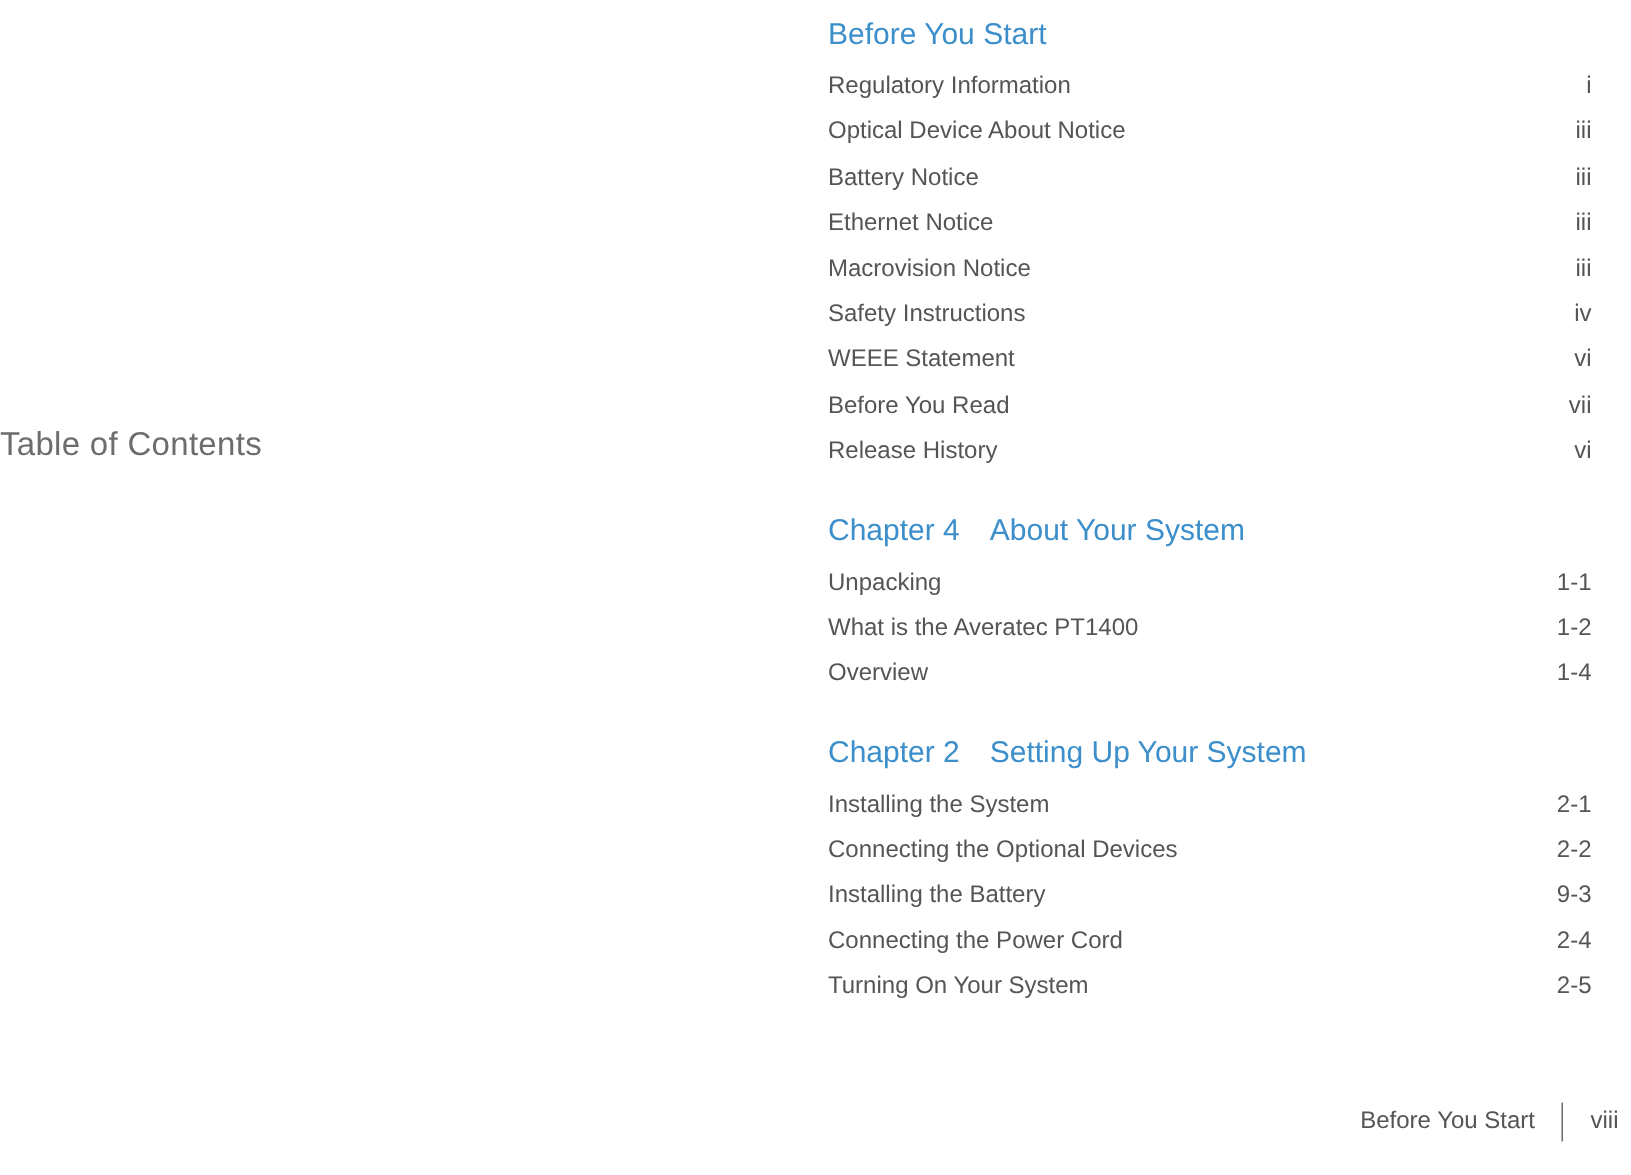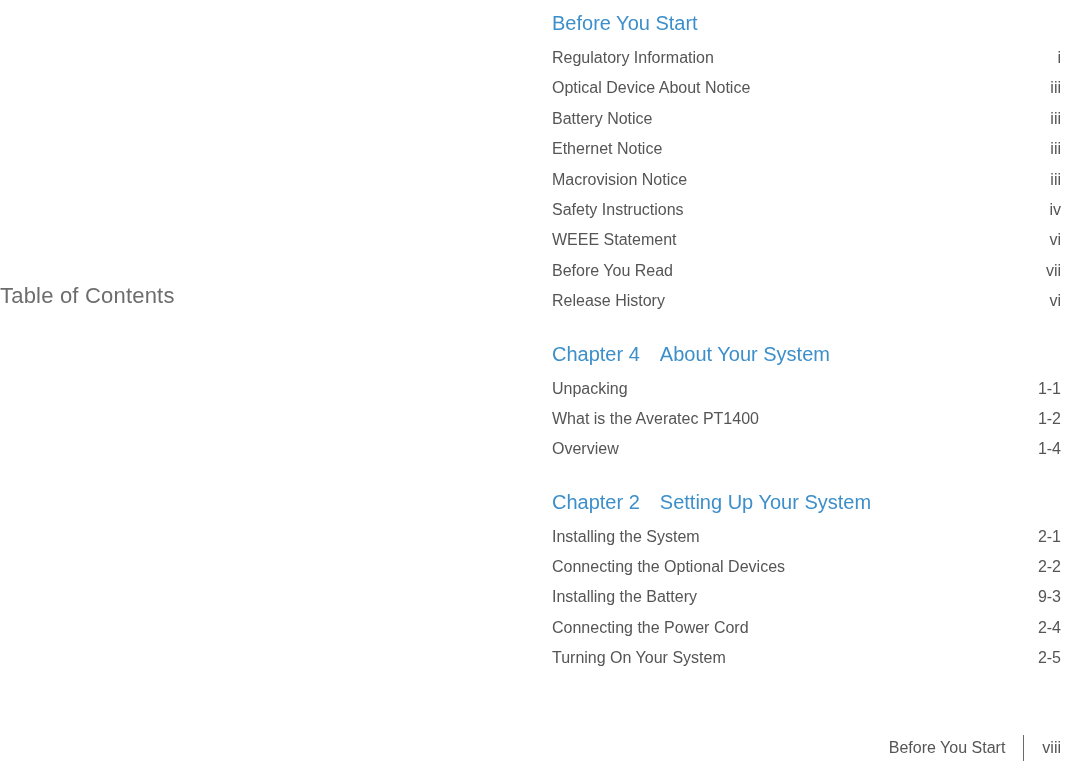--- a/index.html
+++ b/index.html
@@ -76,21 +76,21 @@
     .footer-section-name {
       padding-right: 18px;
     }
     .footer-divider {
       width: 1px;
       height: 26px;
       background: #6a6a6a;
     }
     .footer-page {
       padding-left: 18px;
-      padding-right: 26px;
+      padding-right: 8px;
       text-align: center;
     }
   </style>
 </head>
 <body>
 
 <div class="container">
   <div class="left-pane">
     <h1 class="main-title">Table of Contents</h1>
   </div>

